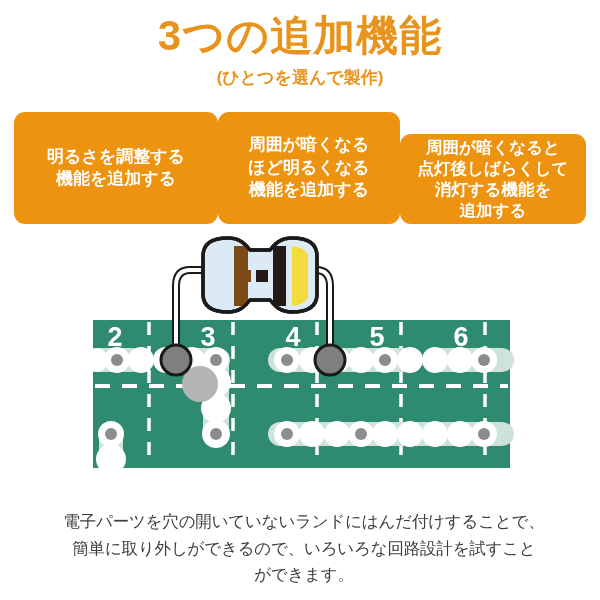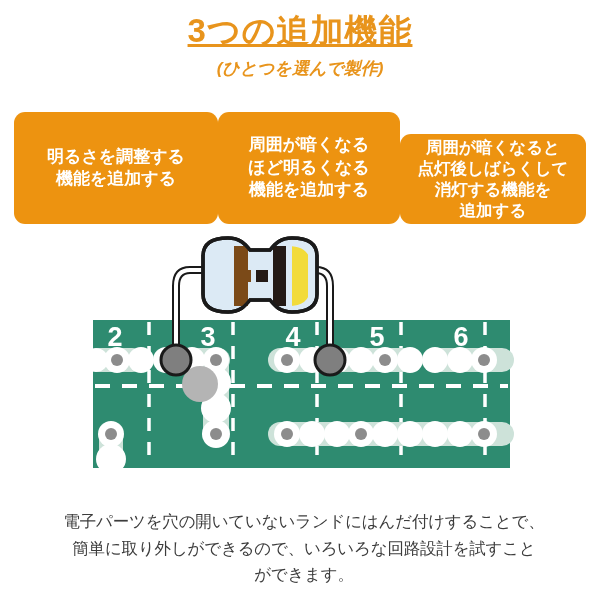--- a/index.html
+++ b/index.html
@@ -17,36 +17,34 @@
 
   
   .title-block {
     position: absolute;
     top: 14px;
     left: 0;
     width: 600px;
     text-align: center;
   }
   .main-title {
-    font-size: 33px;
+    font-size: 42px;
     font-weight: bold;
     color: #E8941C;
     letter-spacing: 1px;
     line-height: 1.05;
     white-space: nowrap;
-    text-decoration: underline;
   }
   .sub-title {
     margin-top: 8px;
     font-size: 17px;
     font-weight: bold;
     color: #E8941C;
     letter-spacing: 0px;
     white-space: nowrap;
-    font-style: italic;
   }
 
   
   .options-row {
     position: absolute;
     top: 112px;
     left: 14px;
     width: 572px;
     height: 112px;
     display: flex;

